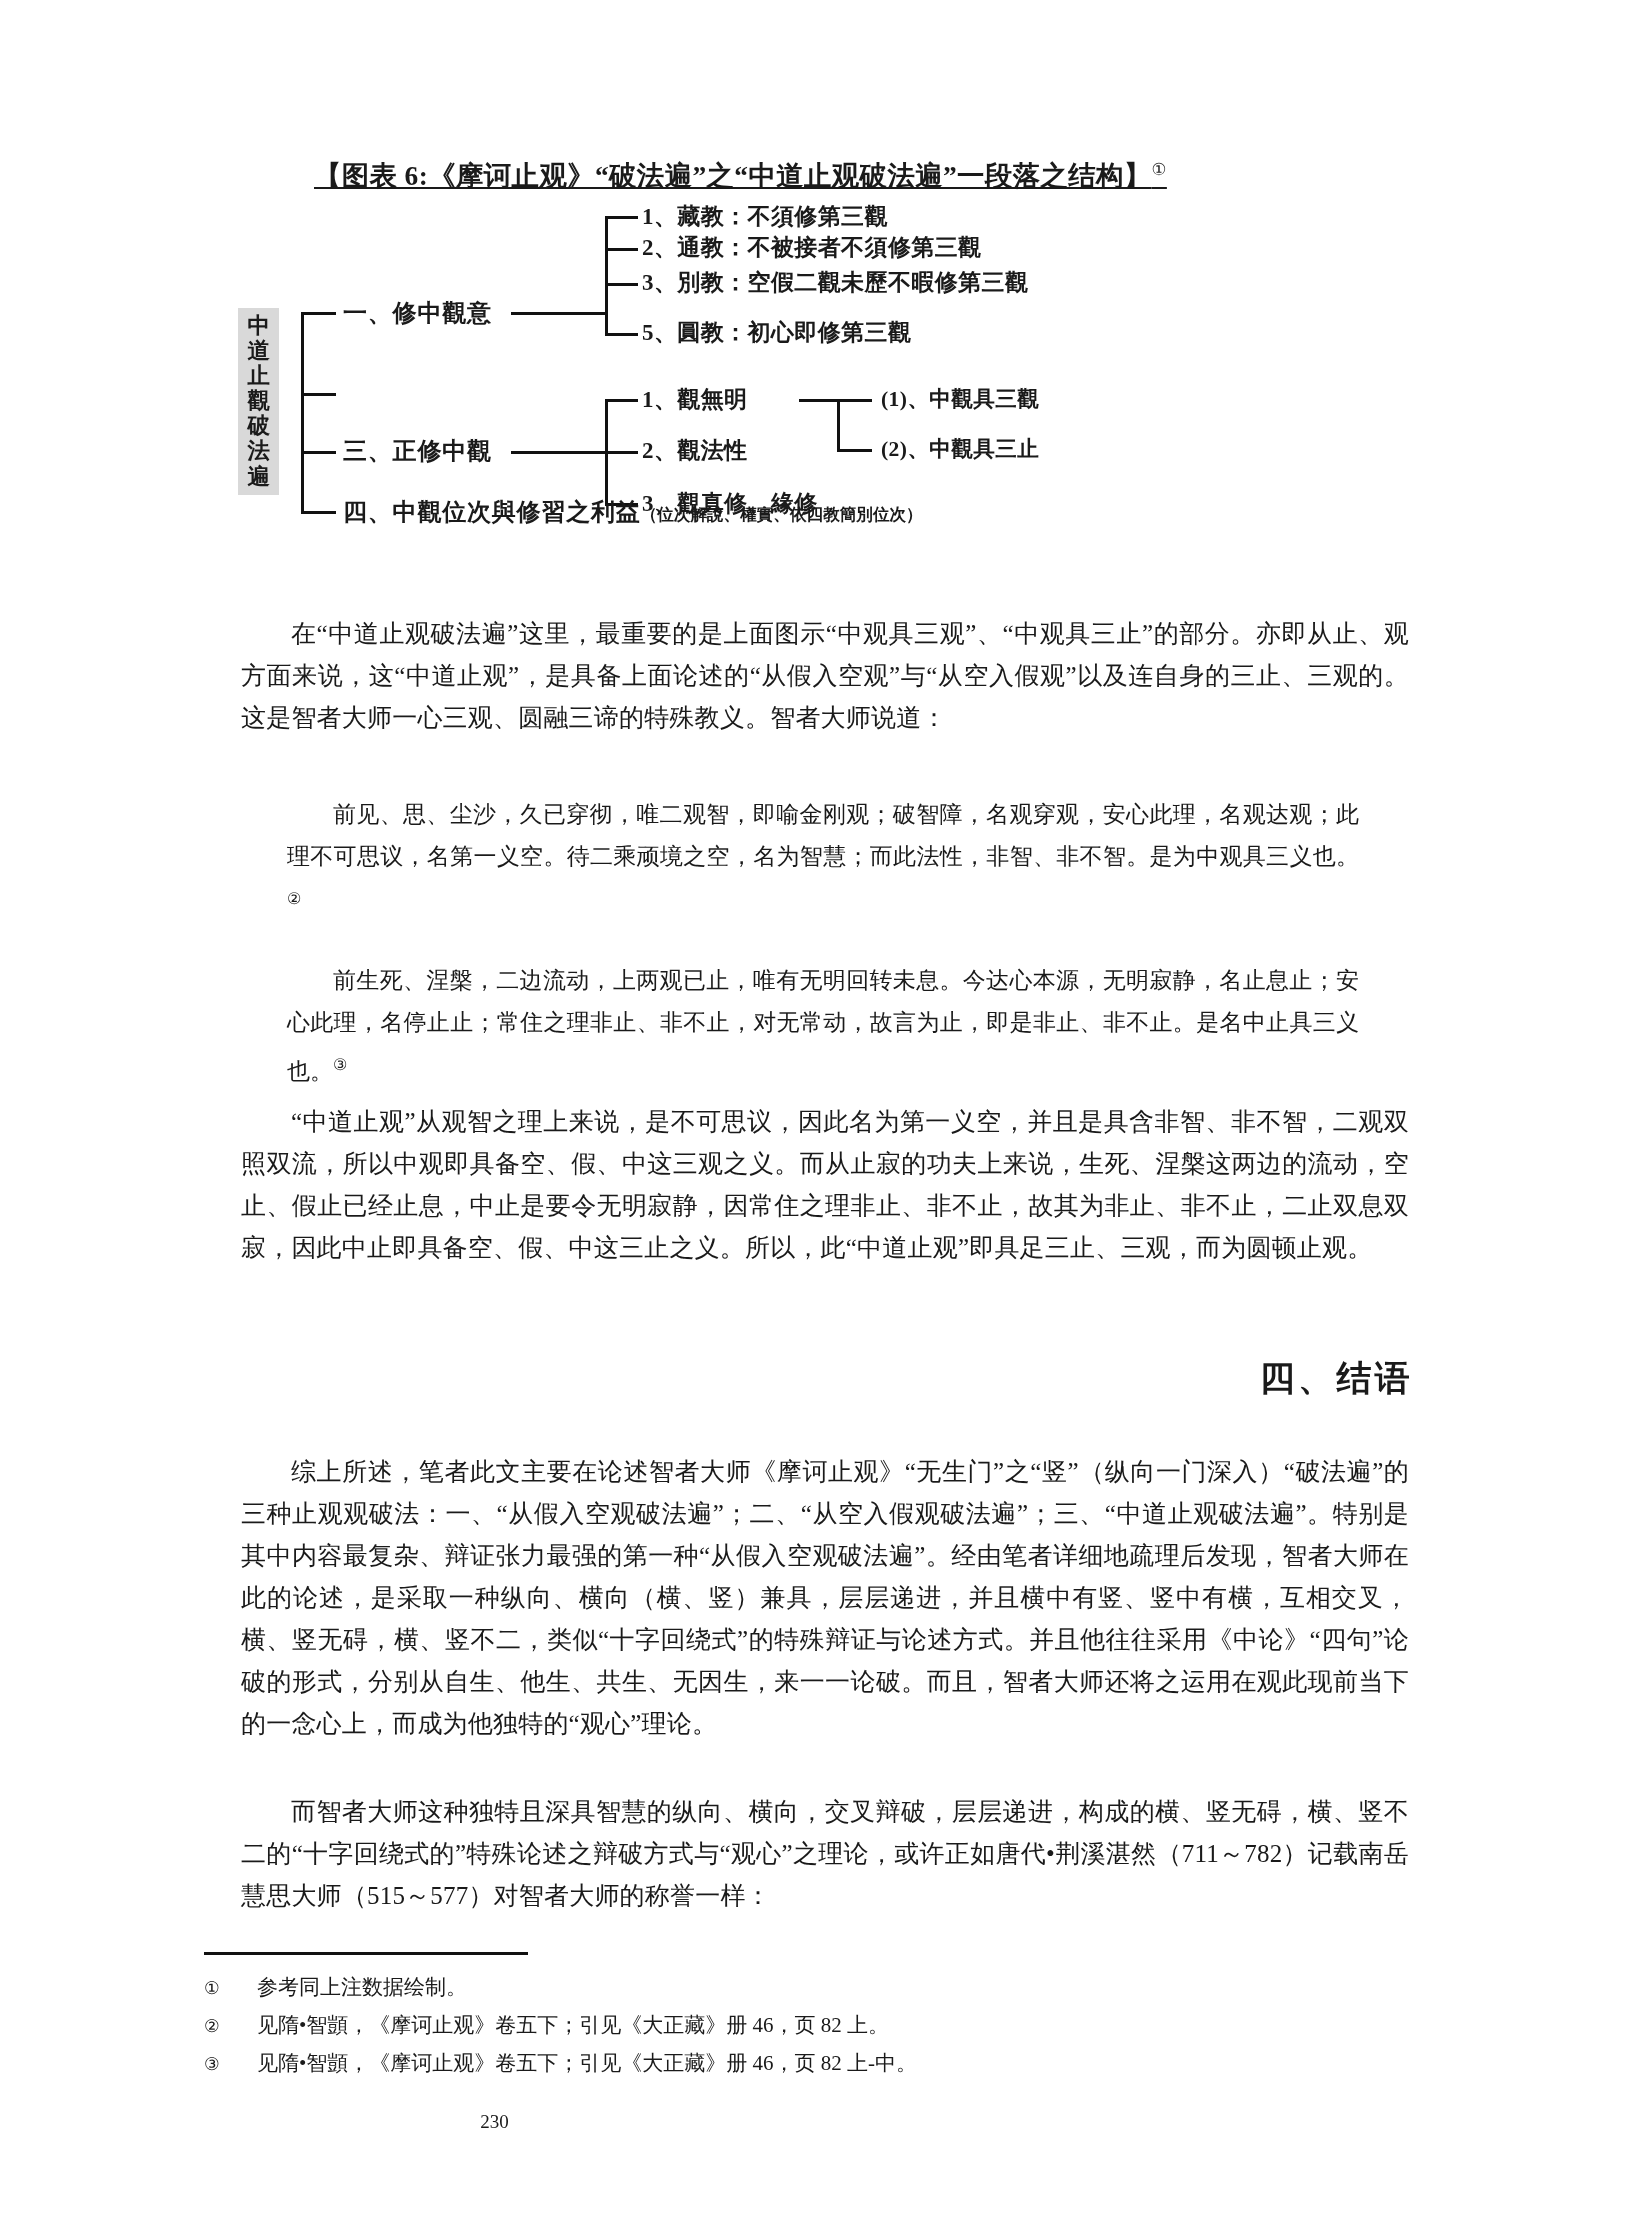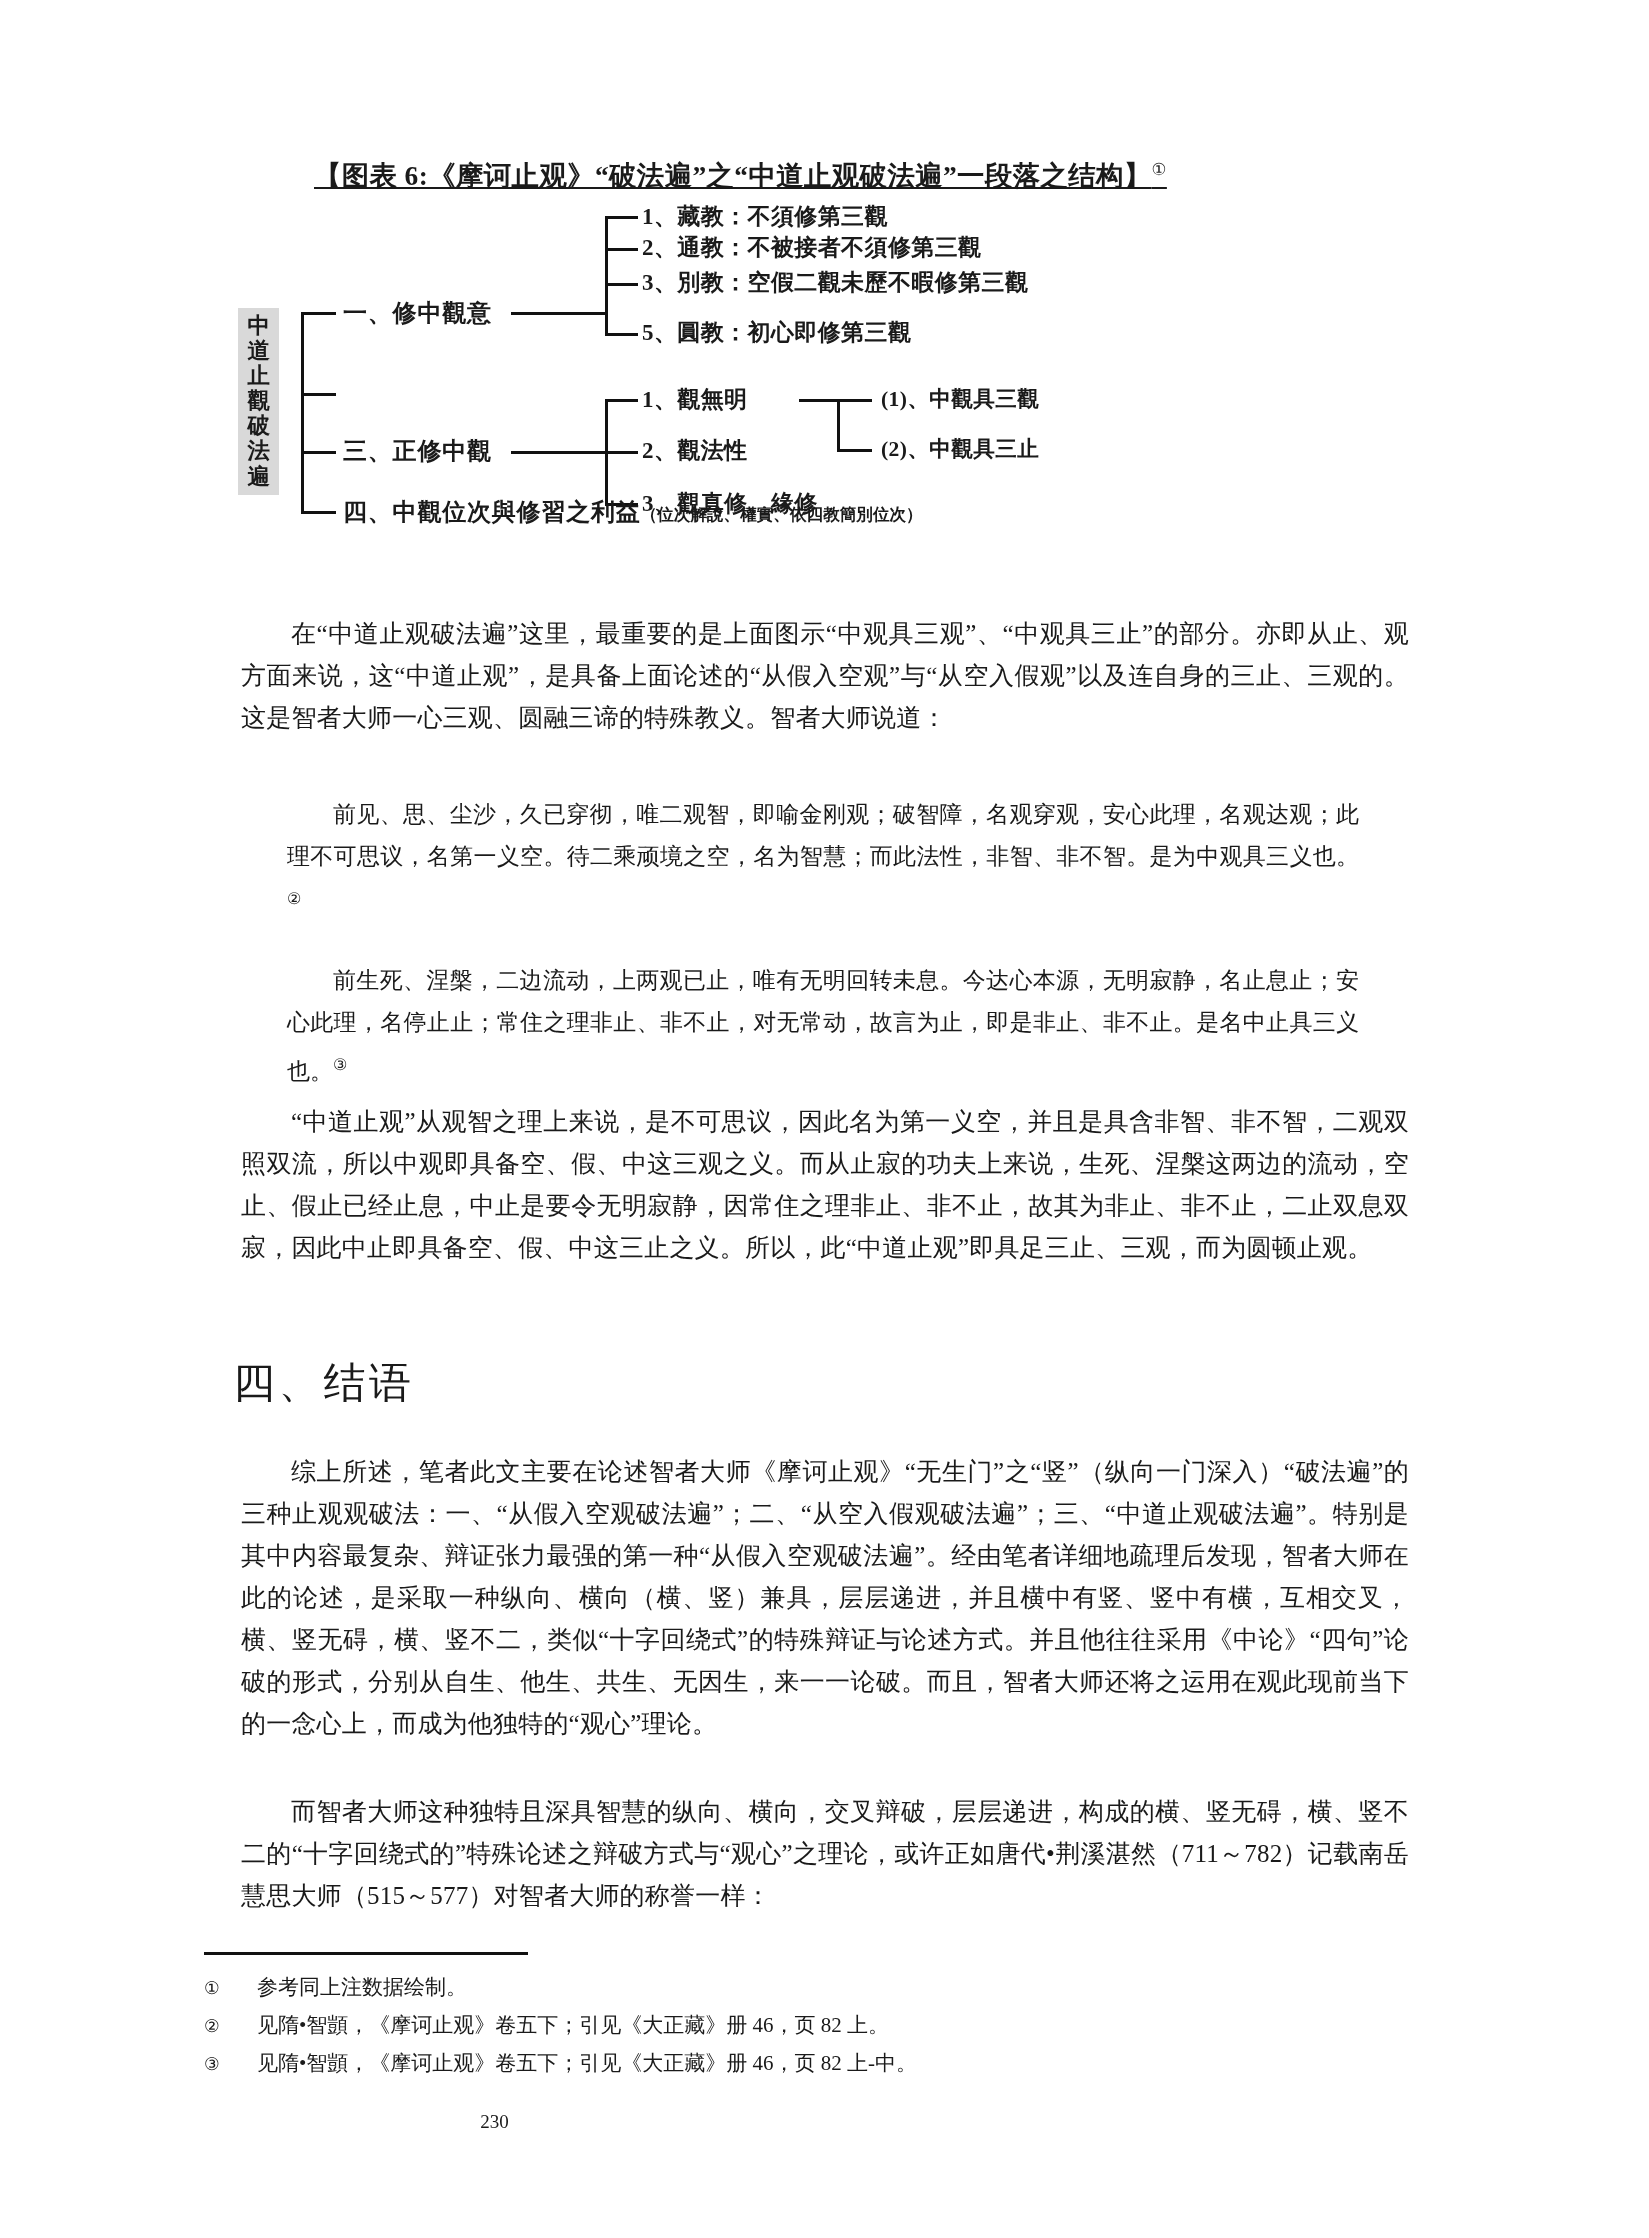--- a/index.html
+++ b/index.html
@@ -103,23 +103,23 @@
     text-indent: 2em;
   }
   .quote .sup, .para .sup {
     font-size: 16px;
     vertical-align: super;
   }
 
   .section-heading {
     position: absolute;
     width: 1180px;
-    text-align: left;
-    font-size: 42px;
-    font-weight: normal;
+    text-align: right;
+    font-size: 35px;
+    font-weight: bold;
     letter-spacing: 3.3px;
   }
 
   
   .fn-rule {
     position: absolute;
     left: 204px;
     top: 1952px;
     width: 324px;
     height: 3.3px;

